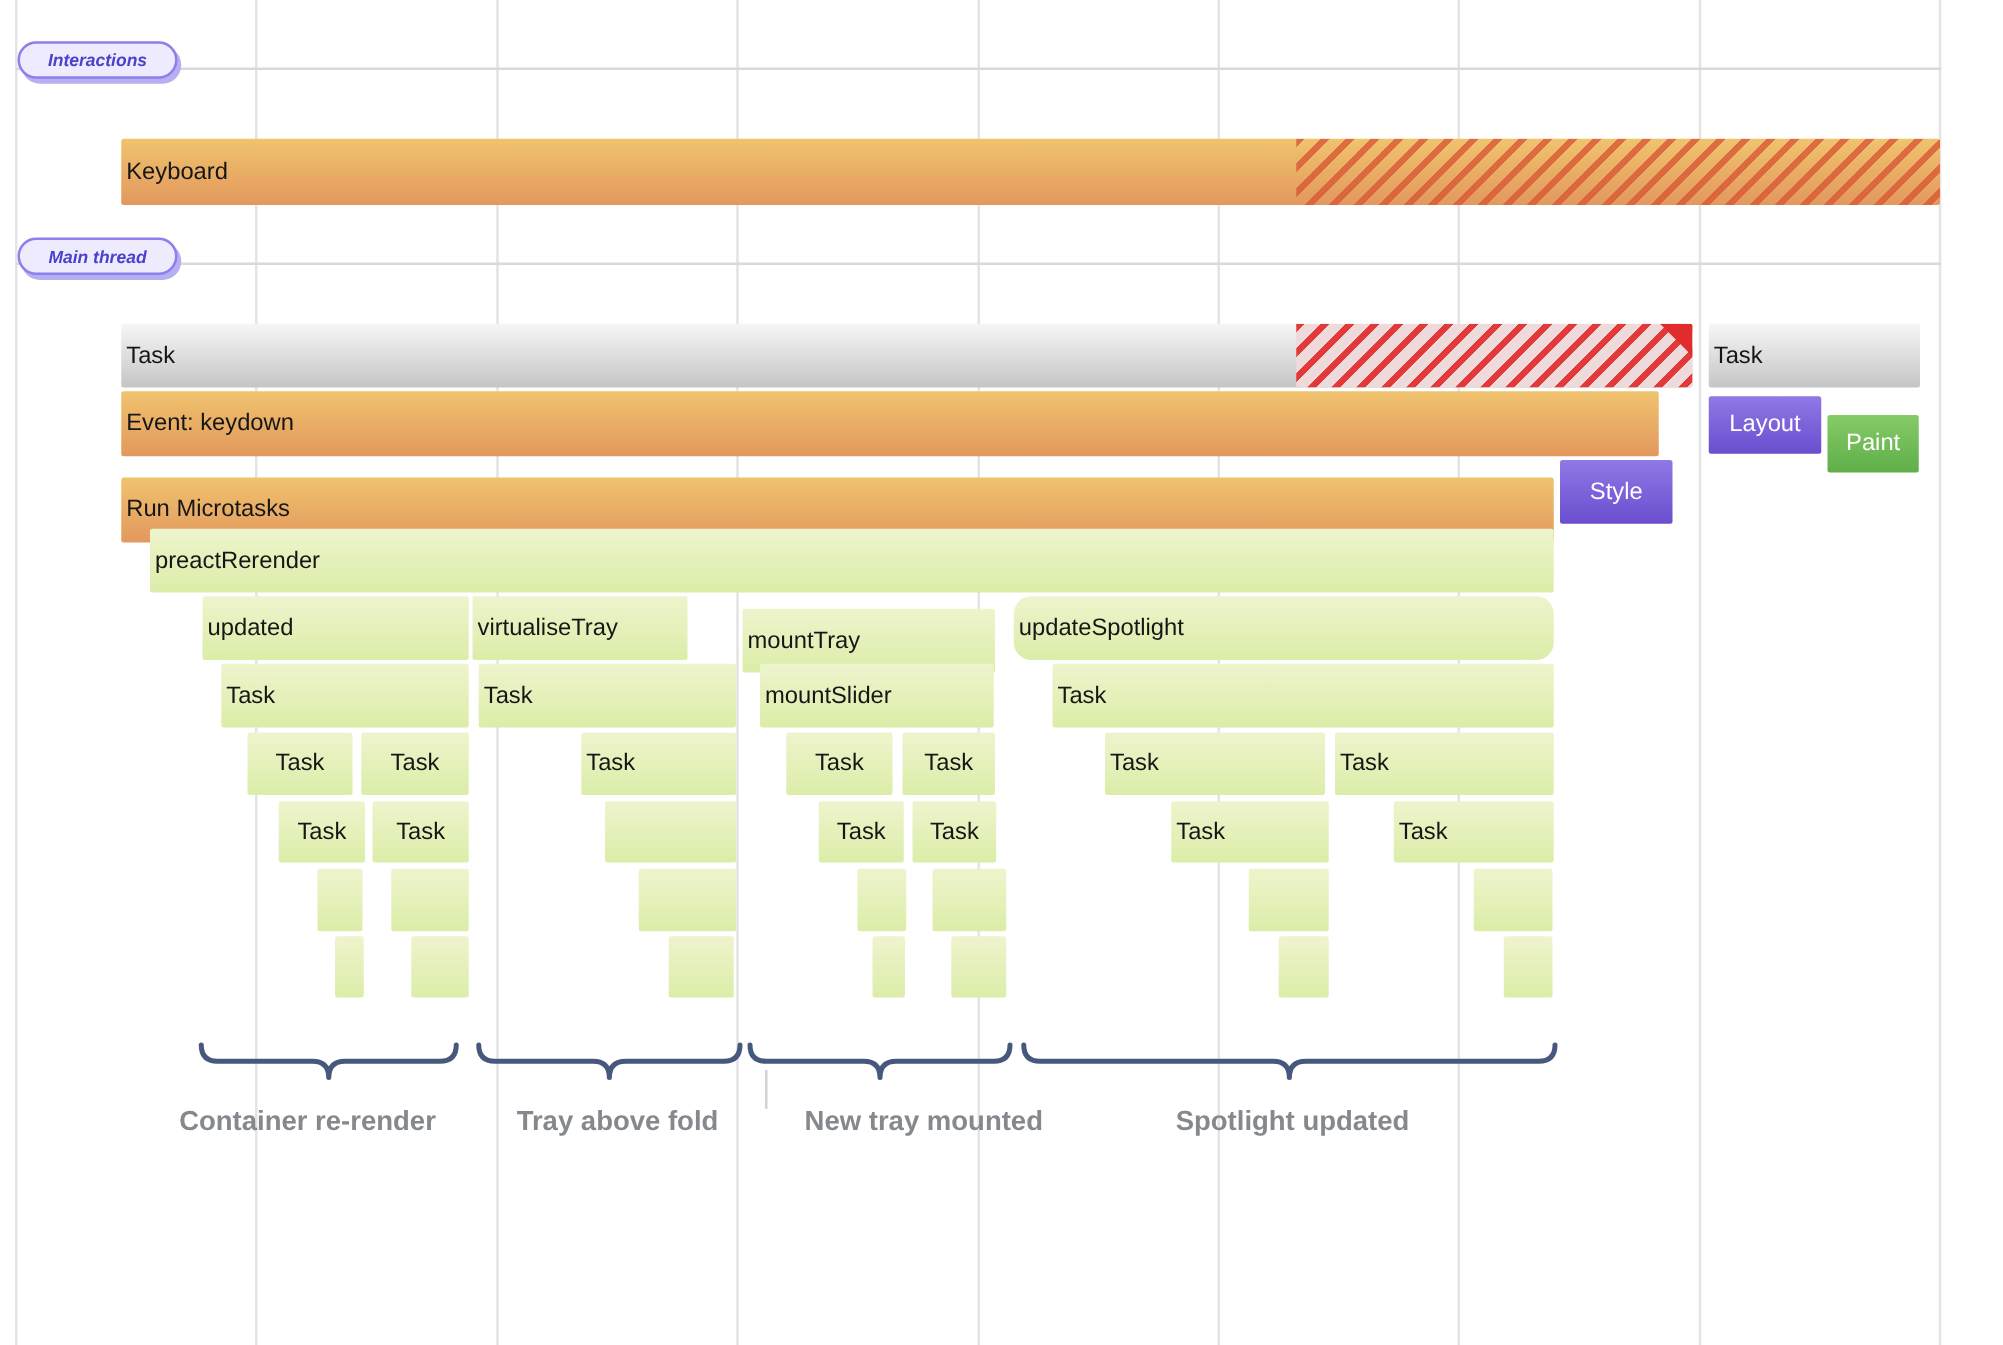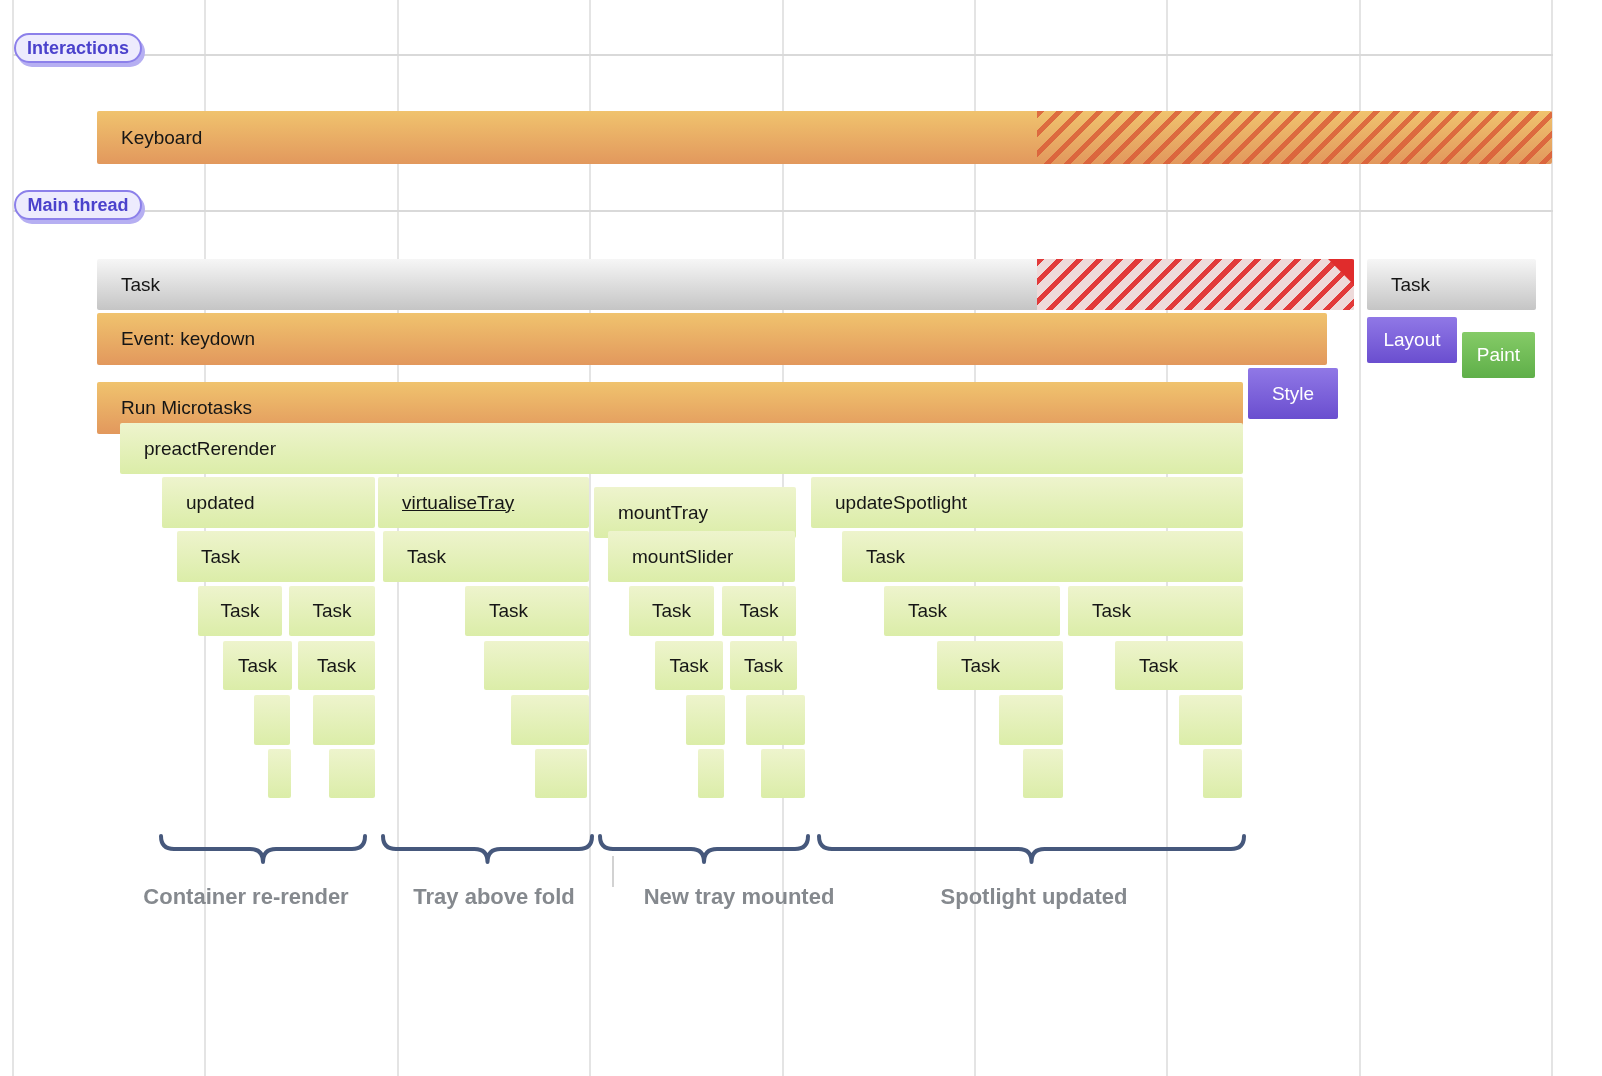--- a/index.html
+++ b/index.html
@@ -6,30 +6,30 @@
   body { font-family:"Liberation Sans", sans-serif; }
   #canvas {
     position:relative; overflow:hidden; background:#ffffff;
   }
   .vline { position:absolute; top:0; width:2px; background:var(--grid,#e4e4e4); z-index:0; }
   .hline { position:absolute; height:2px; background:var(--grid-h,#dadada); z-index:0; }
   .tick  { position:absolute; width:2px; background:#d2d2d2; z-index:0; }
   .pill {
     position:absolute; display:flex; align-items:center; justify-content:center;
     border:2px solid var(--pill-border,#8c80ea); background:var(--pill-bg,#edebfd);
-    color:var(--pill-text,#4b42cc); font-weight:bold; font-size:18px;
+    color:var(--pill-text,#4b42cc); font-weight:bold; font-size:14px;
     border-radius:18px; box-shadow:3px 4px 0 var(--pill-shadow,#b6aff2);
-    z-index:3; box-sizing:border-box; white-space:nowrap;
+    z-index:3; box-sizing:border-box; white-space:nowrap;font-style:italic;
   }
   .span {
     position:absolute; display:flex; align-items:center; overflow:hidden;
     font-size:19px; color:var(--bar-text,#161616); border-radius:2px;
     z-index:2; box-sizing:border-box; white-space:nowrap;
   }
-  .span.left   { justify-content:flex-start; padding-left:24px; }
+  .span.left   { justify-content:flex-start; padding-left:4px; }
   .span.center { justify-content:center; }
   .kind-orange { background:linear-gradient(var(--orange-top,#f0c36e), var(--orange-bottom,#e2985d)); }
   .kind-gray   { background:linear-gradient(var(--gray-top,#f6f6f6), var(--gray-bottom,#c5c5c5)); }
   .kind-green  { background:linear-gradient(var(--green-top,#eef4cd), var(--green-bottom,#dbeda8)); }
   .kind-purple { background:linear-gradient(var(--purple-top,#9078e6), var(--purple-bottom,#6a4ecf)); color:#ffffff; }
   .kind-paint  { background:linear-gradient(var(--paint-top,#85cb67), var(--paint-bottom,#5faf49)); color:#ffffff; }
   .hatch { position:absolute; top:0; bottom:0; right:0; }
   .hatch-orange { background:repeating-linear-gradient(135deg, rgba(217,88,53,0.8) 0 5px, rgba(0,0,0,0) 5px 14px); }
   .hatch-red    { background:repeating-linear-gradient(135deg, var(--red-stripe,#e23a3a) 0 5px, #eedada 5px 14px); }
   .corner {
@@ -97,27 +97,27 @@
       </div>
       <div class="span kind-purple center" style="left: 1248px; top: 368px; width: 90px; height: 51px;">
         <span class="span-label">Style</span>
       </div>
       <div class="span kind-green left" style="left: 120px; top: 423px; width: 1123px; height: 51px;">
         <span class="span-label">preactRerender</span>
       </div>
       <div class="span kind-green left" style="left: 162px; top: 477px; width: 213px; height: 51px;">
         <span class="span-label">updated</span>
       </div>
-      <div class="span kind-green left" style="left: 378px; top: 477px; width: 211px; height: 51px; text-decoration: underline;">
+      <div class="span kind-green left" style="left: 378px; top: 477px; width: 172px; height: 51px;">
         <span class="span-label">virtualiseTray</span>
       </div>
       <div class="span kind-green left" style="left: 594px; top: 487px; width: 202px; height: 51px;">
         <span class="span-label">mountTray</span>
       </div>
-      <div class="span kind-green left" style="left: 811px; top: 477px; width: 432px; height: 51px;">
+      <div class="span kind-green left" style="left: 811px; top: 477px; width: 432px; height: 51px; border-radius: 14px;">
         <span class="span-label">updateSpotlight</span>
       </div>
       <div class="span kind-green left" style="left: 177px; top: 531px; width: 198px; height: 51px;">
         <span class="span-label">Task</span>
       </div>
       <div class="span kind-green left" style="left: 383px; top: 531px; width: 206px; height: 51px;">
         <span class="span-label">Task</span>
       </div>
       <div class="span kind-green left" style="left: 608px; top: 531px; width: 187px; height: 51px;">
         <span class="span-label">mountSlider</span>

